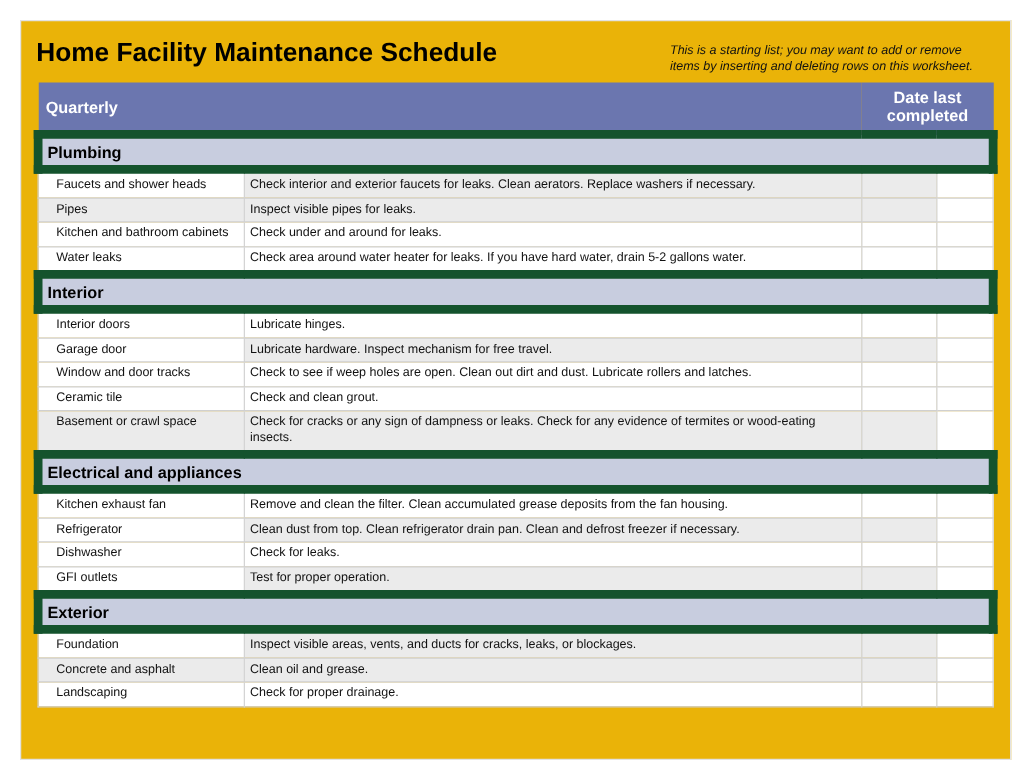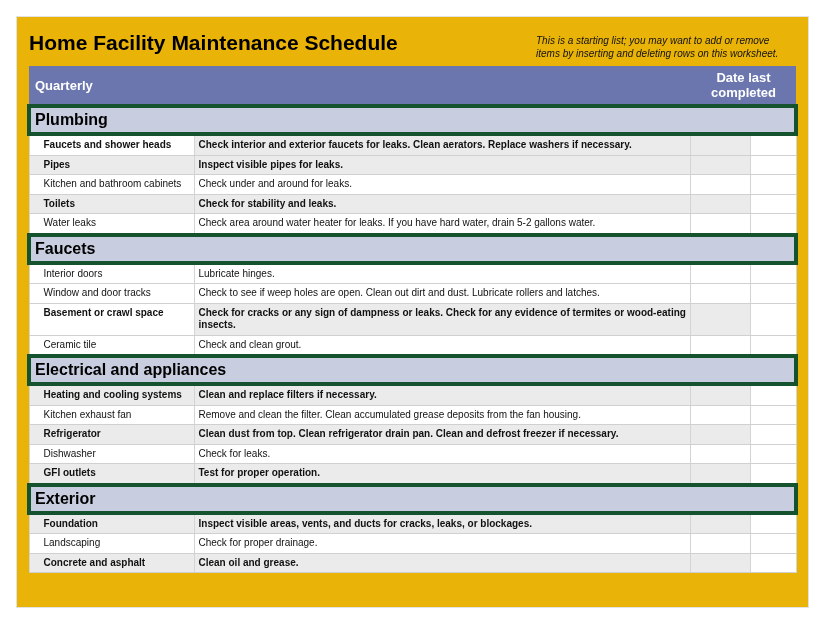--- a/index.html
+++ b/index.html
@@ -53,38 +53,38 @@
     color: #fff;
     font-weight: bold;
     font-size: 13px;
     padding: 4px 6px;
   }
   tr.period-row td.right { text-align: center; }
   tr.category-row td {
     background: #c8cddf;
     color: #000;
     font-weight: bold;
-    font-size: 16px;
+    font-size: 13px;
     padding: 3px 4px;
-    border: 4px solid #14532d;
+    border: 7px solid #14532d;
   }
   tr.task-row td {
     font-size: 10px;
     padding: 3px 4px;
     border-left: 1px solid #d4d4d4;
     border-right: 1px solid #d4d4d4;
     border-bottom: 1px solid #d0d0d0;
     vertical-align: top;
     line-height: 1.25;
   }
   tr.task-row td.item-cell { padding-left: 14px; color: #111; }
   tr.task-row td.desc-cell { color: #111; }
   tr.task-row:nth-of-type(odd) td.item-cell,
   tr.task-row td.date-cell { background: #fff; }
-  tr.task-row.shade td { background: #ebebeb; font-weight: bold; }
+  tr.task-row.shade td { background: #ebebeb; }
   tr.task-row.noshade td { background: #fff; }
   tr.task-row td.date-cell { background: #fff; }
   tr.task-row.shade td.date-cell-a { background:#ebebeb; }
 </style>
 </head>
 <body>
 
 <div class="page">
   <div class="header">
     <div class="title">Home Facility Maintenance Schedule</div>
@@ -117,67 +117,61 @@
           <td class="desc-cell">Inspect visible pipes for leaks.</td>
           <td class="date-cell date-cell-a"></td>
           <td class="date-cell"></td>
         </tr>
         <tr class="task-row noshade">
           <td class="item-cell">Kitchen and bathroom cabinets</td>
           <td class="desc-cell">Check under and around for leaks.</td>
           <td class="date-cell date-cell-a"></td>
           <td class="date-cell"></td>
         </tr>
-        <tr class="task-row shade">
-          <td class="item-cell">Toilets</td>
-          <td class="desc-cell">Check for stability and leaks.</td>
-          <td class="date-cell date-cell-a"></td>
-          <td class="date-cell"></td>
-        </tr>
         <tr class="task-row noshade">
           <td class="item-cell">Water leaks</td>
           <td class="desc-cell">Check area around water heater for leaks. If you have hard water, drain 5-2 gallons water.</td>
           <td class="date-cell date-cell-a"></td>
           <td class="date-cell"></td>
         </tr>
         <tr class="category-row">
-          <td colspan="4">Faucets</td>
+          <td colspan="4">Interior</td>
         </tr>
         <tr class="task-row noshade">
           <td class="item-cell">Interior doors</td>
           <td class="desc-cell">Lubricate hinges.</td>
           <td class="date-cell date-cell-a"></td>
           <td class="date-cell"></td>
         </tr>
+        <tr class="task-row shade">
+          <td class="item-cell">Garage door</td>
+          <td class="desc-cell">Lubricate hardware. Inspect mechanism for free travel.</td>
+          <td class="date-cell date-cell-a"></td>
+          <td class="date-cell"></td>
+        </tr>
         <tr class="task-row noshade">
           <td class="item-cell">Window and door tracks</td>
           <td class="desc-cell">Check to see if weep holes are open. Clean out dirt and dust. Lubricate rollers and latches.</td>
           <td class="date-cell date-cell-a"></td>
           <td class="date-cell"></td>
         </tr>
+        <tr class="task-row noshade">
+          <td class="item-cell">Ceramic tile</td>
+          <td class="desc-cell">Check and clean grout.</td>
+          <td class="date-cell date-cell-a"></td>
+          <td class="date-cell"></td>
+        </tr>
         <tr class="task-row shade">
           <td class="item-cell">Basement or crawl space</td>
           <td class="desc-cell">Check for cracks or any sign of dampness or leaks. Check for any evidence of termites or wood-eating insects.</td>
           <td class="date-cell date-cell-a"></td>
           <td class="date-cell"></td>
         </tr>
-        <tr class="task-row noshade">
-          <td class="item-cell">Ceramic tile</td>
-          <td class="desc-cell">Check and clean grout.</td>
-          <td class="date-cell date-cell-a"></td>
-          <td class="date-cell"></td>
-        </tr>
         <tr class="category-row">
           <td colspan="4">Electrical and appliances</td>
-        </tr>
-        <tr class="task-row shade">
-          <td class="item-cell">Heating and cooling systems</td>
-          <td class="desc-cell">Clean and replace filters if necessary.</td>
-          <td class="date-cell date-cell-a"></td>
-          <td class="date-cell"></td>
         </tr>
         <tr class="task-row noshade">
           <td class="item-cell">Kitchen exhaust fan</td>
           <td class="desc-cell">Remove and clean the filter. Clean accumulated grease deposits from the fan housing.</td>
           <td class="date-cell date-cell-a"></td>
           <td class="date-cell"></td>
         </tr>
         <tr class="task-row shade">
           <td class="item-cell">Refrigerator</td>
           <td class="desc-cell">Clean dust from top. Clean refrigerator drain pan. Clean and defrost freezer if necessary.</td>
@@ -198,27 +192,27 @@
         </tr>
         <tr class="category-row">
           <td colspan="4">Exterior</td>
         </tr>
         <tr class="task-row shade">
           <td class="item-cell">Foundation</td>
           <td class="desc-cell">Inspect visible areas, vents, and ducts for cracks, leaks, or blockages.</td>
           <td class="date-cell date-cell-a"></td>
           <td class="date-cell"></td>
         </tr>
+        <tr class="task-row shade">
+          <td class="item-cell">Concrete and asphalt</td>
+          <td class="desc-cell">Clean oil and grease.</td>
+          <td class="date-cell date-cell-a"></td>
+          <td class="date-cell"></td>
+        </tr>
         <tr class="task-row noshade">
           <td class="item-cell">Landscaping</td>
           <td class="desc-cell">Check for proper drainage.</td>
-          <td class="date-cell date-cell-a"></td>
-          <td class="date-cell"></td>
-        </tr>
-        <tr class="task-row shade">
-          <td class="item-cell">Concrete and asphalt</td>
-          <td class="desc-cell">Clean oil and grease.</td>
           <td class="date-cell date-cell-a"></td>
           <td class="date-cell"></td>
         </tr>
       </tbody>
   </table>
 </div>
 
 </body></html>

